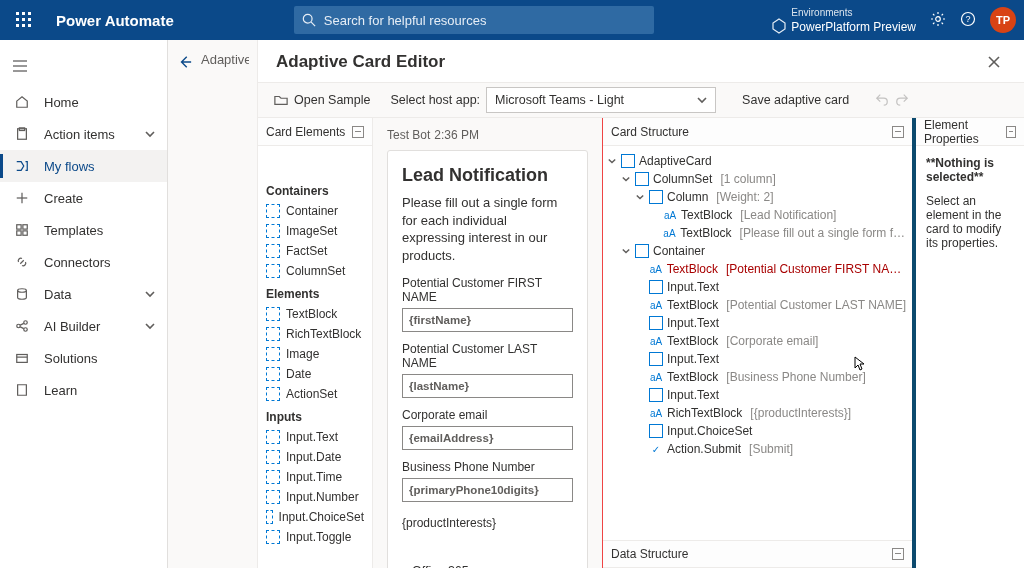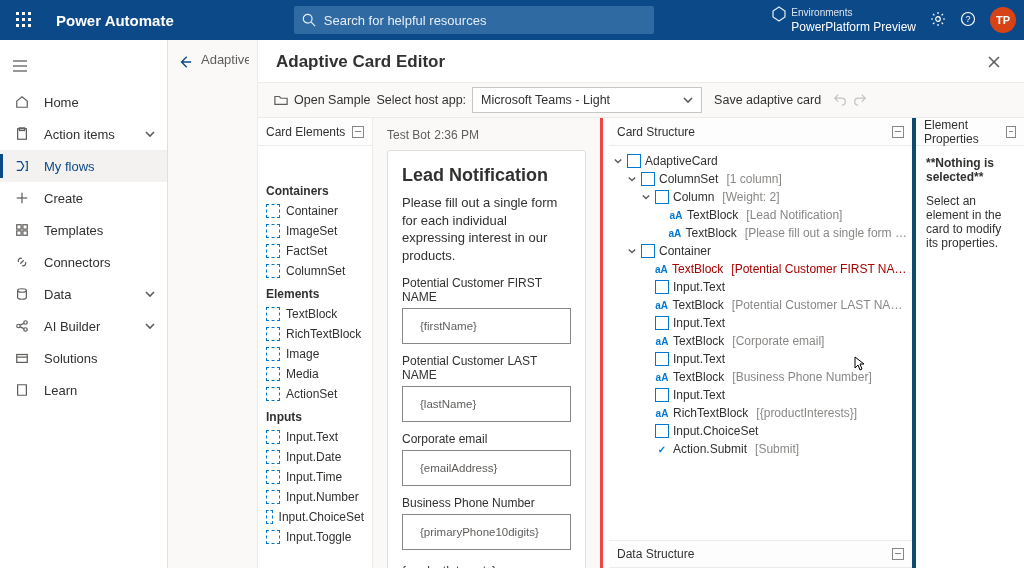--- a/index.html
+++ b/index.html
@@ -9,21 +9,21 @@
     .topbar { height: 40px; background: #0b4989; color: #fff; display: flex; align-items: center; padding: 0 8px; }
     .waffle { width: 32px; height: 32px; display: flex; align-items: center; justify-content: center; cursor: pointer; }
     .waffle svg { width: 16px; height: 16px; fill: #fff; }
     .brand { font-size: 15px; font-weight: 600; margin-left: 16px; flex: 0 0 auto; }
     .search-wrap { flex: 0 0 auto; margin-left: 120px; }
     .searchbox { width: 360px; height: 28px; background: #2f6aa3; border-radius: 2px; display: flex; align-items: center; padding: 0 8px; color: #e6eef6; }
     .searchbox svg { width: 14px; height: 14px; fill: #e6eef6; margin-right: 8px; }
     .searchbox input { flex: 1; background: transparent; border: none; color: #e6eef6; font-size: 13px; outline: none; }
     .searchbox input::placeholder { color: #e6eef6; }
     .top-right { margin-left: auto; display: flex; align-items: center; gap: 14px; }
-    .env { display: flex; align-items: flex-start; gap: 4px; }
+    .env { display: flex; align-items: flex-end; gap: 4px; }
     .env svg { width: 16px; height: 16px; fill: #e6eef6; }
     .env-text { line-height: 14px; }
     .env-label { font-size: 10px; opacity: 0.85; }
     .env-name { font-size: 12px; }
     .top-icon svg { width: 16px; height: 16px; fill: #fff; }
     .avatar { width: 26px; height: 26px; border-radius: 50%; background: #d84315; color: #fff; font-size: 11px; font-weight: 600; display: flex; align-items: center; justify-content: center; }
 
     
     .shell { display: flex; height: 528px; }
 
@@ -46,21 +46,21 @@
     .back-arrow svg { width: 14px; height: 14px; stroke: #0b4989; fill: none; stroke-width: 1.6; }
     .crumb-text { font-size: 13px; color: #605e5c; overflow: hidden; white-space: nowrap; }
 
     
     .main { flex: 1; background: #fff; display: flex; flex-direction: column; overflow: hidden; position: relative;}
     .main-header { display: flex; align-items: center; justify-content: space-between; padding: 10px 18px 8px; }
     .main-title { font-size: 17px; font-weight: 600; }
     .close-x { width: 24px; height: 24px; display: flex; align-items: center; justify-content: center; cursor: pointer; }
     .close-x svg { width: 12px; height: 12px; stroke: #605e5c; stroke-width: 1.6; fill: none; }
 
-    .toolbar { height: 36px; border-top: 1px solid #edebe9; border-bottom: 1px solid #edebe9; display: flex; align-items: center; padding: 0 10px; background: #faf9f8; gap: 0; font-size: 12.5px; }
+    .toolbar { height: 36px; border-top: 1px solid #edebe9; border-bottom: 1px solid #edebe9; display: flex; align-items: center; padding: 0 10px; background: #faf9f8; gap: 14px; font-size: 12.5px; }
     .toolbtn { display: flex; align-items: center; gap: 6px; cursor: pointer; padding: 4px 6px; }
     .toolbtn svg { width: 14px; height: 14px; stroke: #605e5c; fill: none; stroke-width: 1.4; }
     .host-select { display: flex; align-items: center; gap: 6px; }
     .host-dropdown { width: 230px; height: 26px; border: 1px solid #c8c6c4; background: #fff; display: flex; align-items: center; justify-content: space-between; padding: 0 8px; font-size: 12.5px; cursor: pointer; }
     .host-dropdown svg { width: 10px; height: 10px; stroke: #605e5c; fill: none; stroke-width: 1.6; }
     .save-btn { margin-left: 6px; cursor: pointer; padding: 4px 6px; }
     .undo-redo { display: flex; gap: 6px; margin-left: 6px; }
     .undo-redo .ico { opacity: 0.35; cursor: default; }
     .undo-redo svg { width: 14px; height: 14px; stroke: #605e5c; fill: none; stroke-width: 1.4; }
 
@@ -72,37 +72,37 @@
     .panel-header { height: 28px; display: flex; align-items: center; justify-content: space-between; padding: 0 8px; border-bottom: 1px solid #edebe9; font-size: 12px; background: #fdfdfd; }
     .panel-header .sq { width: 12px; height: 12px; border: 1px solid #8a8886; display: inline-block; cursor: pointer; position:relative;}
     .panel-header .sq::after{content:"";position:absolute;left:2px;right:2px;top:4px;height:1px;background:#8a8886;}
     .el-list { overflow-y: auto; font-size: 12px; }
     .el-group { font-weight: 600; padding: 6px 8px 3px; }
     .el-item { display: flex; align-items: center; gap: 6px; padding: 3px 8px; cursor: grab; }
     .el-item .ico { width: 14px; height: 14px; border: 1px solid #0078d4; display: inline-block; }
     .el-item .ico.dash { border-style: dashed; border-color: #0078d4;}
 
     
-    .preview { flex: 0 0 230px; border-right: 3px solid #ef4444; background: #faf9f8; padding: 10px 14px; overflow-y: auto;}
+    .preview { flex: 0 0 230px; border-right: 1px solid #ef4444; background: #faf9f8; padding: 10px 14px; overflow-y: auto;}
     .bot-ts { font-size: 12px; color: #605e5c; margin-bottom: 8px; display:flex; gap:4px;}
     .card-preview { background: #fff; border: 1px solid #e1dfdd; border-radius: 3px; padding: 14px 14px 18px; }
     .card-preview h2 { font-size: 18px; font-weight: 700; margin-bottom: 8px; }
     .card-sub { font-size: 13px; color: #323130; margin-bottom: 12px; line-height: 1.35;}
     .field-label { font-size: 12px; margin: 10px 0 4px; }
-    .field-input { width: 100%; height: 36px; border: 1px solid #8a8886; padding: 0 17px; font-size: 11.5px; color: #605e5c; background:#fff;}
+    .field-input { width: 100%; height: 24px; border: 1px solid #8a8886; padding: 0 6px; font-size: 11.5px; color: #605e5c; background:#fff;font-weight:bold;}
     .interests { font-size: 12px; margin-top: 14px; }
     .interest-item { font-size: 12.5px; margin: 34px 0 0 10px; }
 
     
-    .structure { flex: 1; display: flex; flex-direction: column; overflow:hidden;margin-left:6px;}
+    .structure { flex: 1; display: flex; flex-direction: column; overflow:hidden;}
     .tree { flex: 1; overflow-y: auto; padding: 6px 4px; font-size: 12px; }
     .tree-row { display: flex; align-items: center; gap: 4px; padding: 2px 0; white-space: nowrap; cursor:pointer;}
     .tree-row .tw { width:10px; display:inline-flex; justify-content:center;}
     .tree-row .tw svg{width:8px;height:8px;stroke:#605e5c;fill:none;stroke-width:1.8;}
-    .tree-row .tico { width:14px;height:14px; color:#0078d4; display:inline-flex;align-items:center;justify-content:center; font-size:10px; font-weight:700;}
+    .tree-row .tico { width:14px;height:14px; color:#0078d4; display:inline-flex;align-items:center;justify-content:center; font-size:10px; font-weight:400;}
     .tree-row .tico.box{border:1px solid #0078d4;}
     .tree-row .tname { color:#323130;}
     .tree-row .tdesc { color:#8a8886; margin-left:4px; overflow:hidden; text-overflow:ellipsis;}
     .tree-row.hl .tname, .tree-row.hl .tdesc { color:#a80000;}
     .indent-1{padding-left:14px;} .indent-2{padding-left:28px;} .indent-3{padding-left:42px;}
 
     .data-struct { border-top:1px solid #edebe9;}
     .props { width: 112px; border-left:4px solid #0c4a6e; display:flex; flex-direction:column;}
     .props-body { padding:10px; font-size:12px; color:#323130;}
     .props-body .nothing{font-weight:700; margin-bottom:10px;}
@@ -361,21 +361,21 @@
             <div class="el-item">
               <span class="ico dash"></span>
               <span>RichTextBlock</span>
             </div>
             <div class="el-item">
               <span class="ico dash"></span>
               <span>Image</span>
             </div>
             <div class="el-item">
               <span class="ico dash"></span>
-              <span>Media</span>
+              <span>Date</span>
             </div>
             <div class="el-item">
               <span class="ico dash"></span>
               <span>ActionSet</span>
             </div>
             <div class="el-group">Inputs</div>
             <div class="el-item">
               <span class="ico dash"></span>
               <span>Input.Text</span>
             </div>

